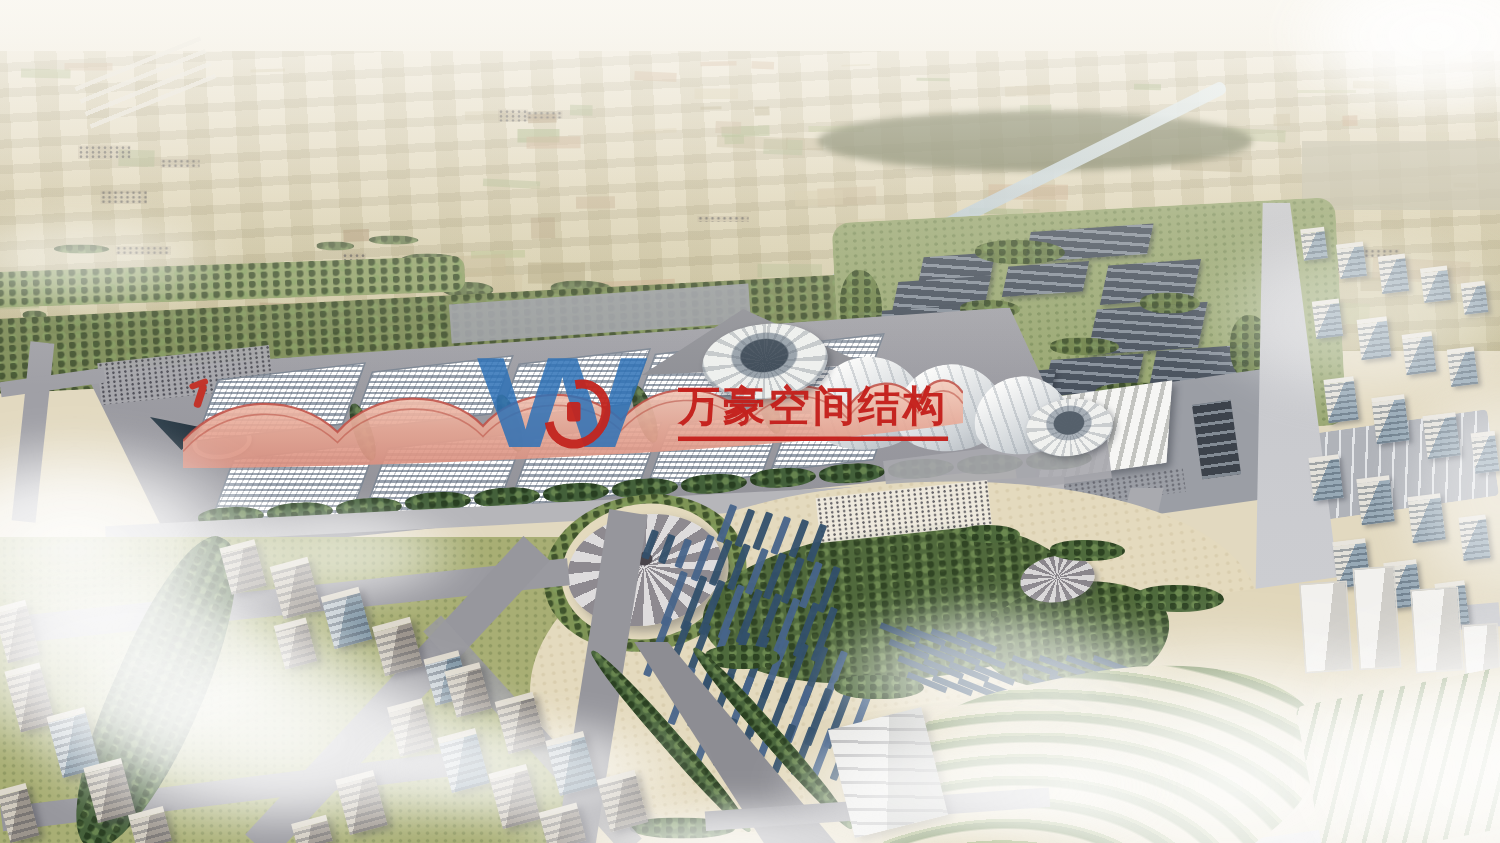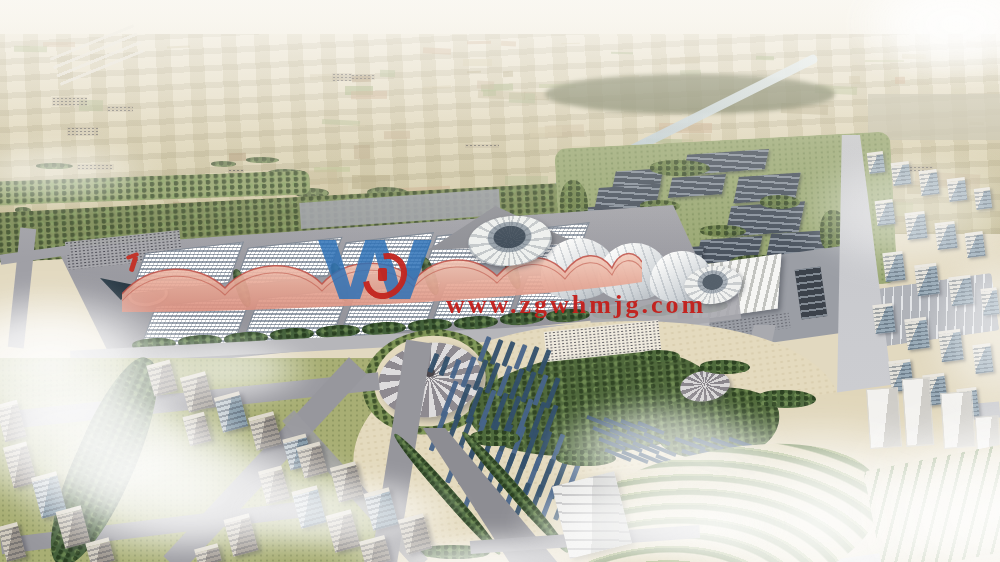--- a/index.html
+++ b/index.html
@@ -419,15 +419,15 @@
   </div>
 
   <div id="haze"></div>
 
   <div id="watermark">
     <div class="abs" style="left:0;top:0;width:156px;height:100px;">
       <div class="logo-w">W</div>
       <div class="logo-ring"></div>
       <div class="logo-dot"></div>
     </div>
-    <div class="wm-url">www.zgwhmjg.com</div>
+    <div class="wm-cn">万豪空间结构</div>
   </div>
 </div>
 
 </body></html>

